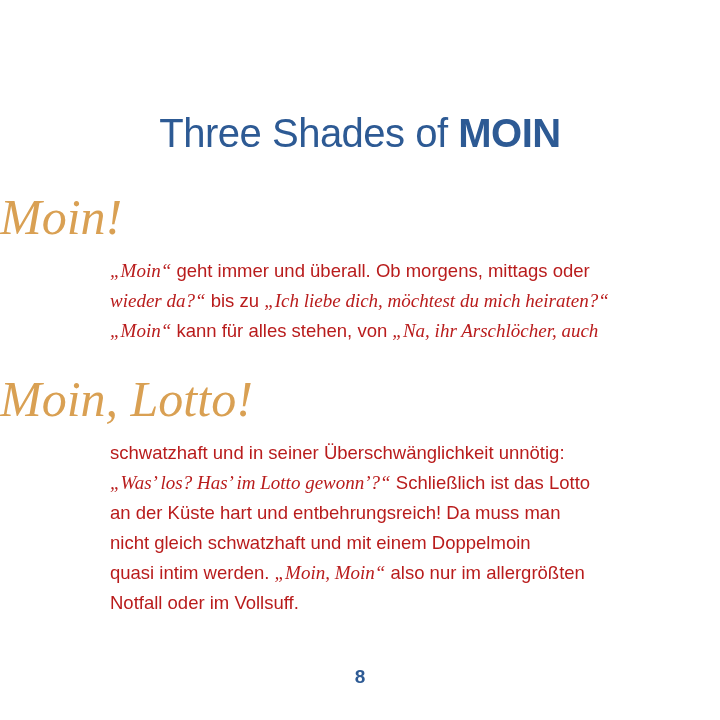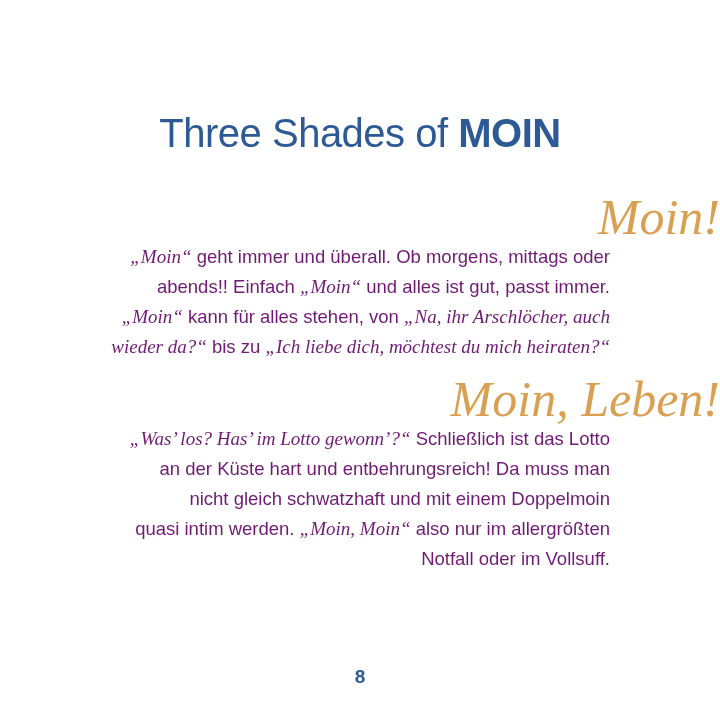--- a/index.html
+++ b/index.html
@@ -9,56 +9,56 @@
       font-family: "Liberation Sans", sans-serif;
       color: #2a2a2a;
     }
     .page-title {
       position: absolute; top: 84px; left: 0; width: 720px;
       text-align: center; font-size: 40px; color: #2d5a94;
       font-family: "Liberation Sans", sans-serif; font-weight: normal;
       letter-spacing: -0.5px;
     }
     .page-title b { font-weight: bold; }
-    .section { position: absolute; left: 0; width: 720px; text-align: right; }
+    .section { position: absolute; left: 0; width: 720px; text-align: left; }
     .section-heading {
       font-family: "Liberation Serif", serif; font-style: italic;
       color: #d9a053; font-size: 50px; line-height: 50px; margin: 0;
       font-weight: normal;
     }
     .body {
-      font-size: 18.5px; line-height: 30px; color: #701a75; margin: 0 auto;
+      font-size: 18.5px; line-height: 30px; color: #b91c1c; margin: 14px auto;
       width: 500px;
     }
     .body .q {
       font-family: "Liberation Serif", serif; font-style: italic; font-size: 19px;
     }
     .page-number {
       position: absolute; top: 666px; left: 0; width: 720px; text-align: center;
       color: #2d5a94; font-weight: bold; font-size: 19px;
     }
   </style>
 </head>
 <body>
 
 <h1 class="page-title"><span>Three Shades of </span><b>MOIN</b></h1>
 
 <div class="section" style="top:192px;">
   <h2 class="section-heading">Moin!</h2>
   <div class="body">
       <div><span class="q">„Moin“</span><span> geht immer und überall. Ob morgens, mittags oder</span></div>
-      <div><span>abends!! Einfach </span><span class="q">„Moin“</span><span> und alles ist gut, passt immer.</span></div>
+      <div><span class="q">wieder da?“</span><span> bis zu </span><span class="q">„Ich liebe dich, möchtest du mich heiraten?“</span></div>
       <div><span class="q">„Moin“</span><span> kann für alles stehen, von </span><span class="q">„Na, ihr Arschlöcher, auch</span></div>
-      <div><span class="q">wieder da?“</span><span> bis zu </span><span class="q">„Ich liebe dich, möchtest du mich heiraten?“</span></div>
     </div>
 </div>
 
 <div class="section" style="top:374px;">
-  <h2 class="section-heading">Moin, Leben!</h2>
+  <h2 class="section-heading">Moin, Lotto!</h2>
   <div class="body">
+      <div><span>schwatzhaft und in seiner Überschwänglichkeit unnötig:</span></div>
       <div><span class="q">„Was’ los? Has’ im Lotto gewonn’?“</span><span> Schließlich ist das Lotto</span></div>
       <div><span>an der Küste hart und entbehrungsreich! Da muss man</span></div>
       <div><span>nicht gleich schwatzhaft und mit einem Doppelmoin</span></div>
       <div><span>quasi intim werden. </span><span class="q">„Moin, Moin“</span><span> also nur im allergrößten</span></div>
       <div><span>Notfall oder im Vollsuff.</span></div>
     </div>
 </div>
 
 <div class="page-number">8</div>
 

